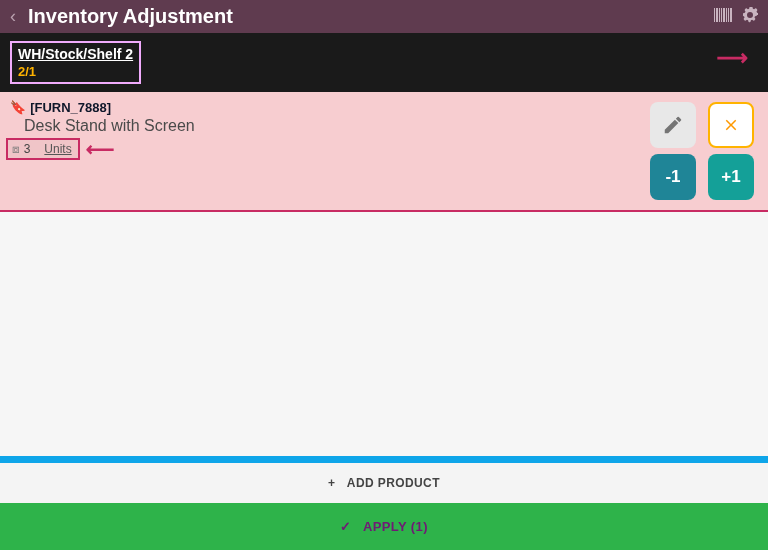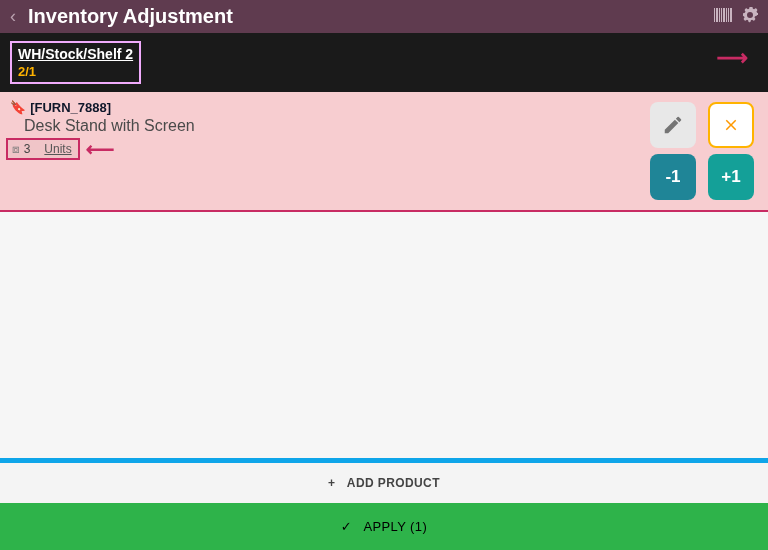--- a/index.html
+++ b/index.html
@@ -94,37 +94,37 @@
     font-weight: 700;
     cursor: pointer;
   }
   .minus-btn { background: #1f8597; }
   .plus-btn { background: #14a098; }
 
   .spacer { flex: 1; background: #f6f6f6; }
 
   .add-product-bar {
     background: #f4f4f4;
-    border-top: 5px solid #0ea5e9;
+    border-top: 7px solid #0ea5e9;
     text-align: center;
     padding: 13px 0;
     font-weight: 600;
     color: #444;
     letter-spacing: 0.4px;
     font-size: 12px;
     cursor: pointer;
   }
   .add-product-bar .plus { margin-right: 8px; font-weight: 700; }
 
   .apply-bar {
     background: #2eb34a;
-    color: #000000;
+    color: #701a75;
     text-align: center;
     padding: 16px 0;
-    font-weight: 400;
+    font-weight: 700;
     letter-spacing: 0.4px;
     font-size: 13px;
     cursor: pointer;
   }
   .apply-bar .check { margin-right: 8px; }
 </style>
 </head>
 <body>
 
 <div class="topbar">

